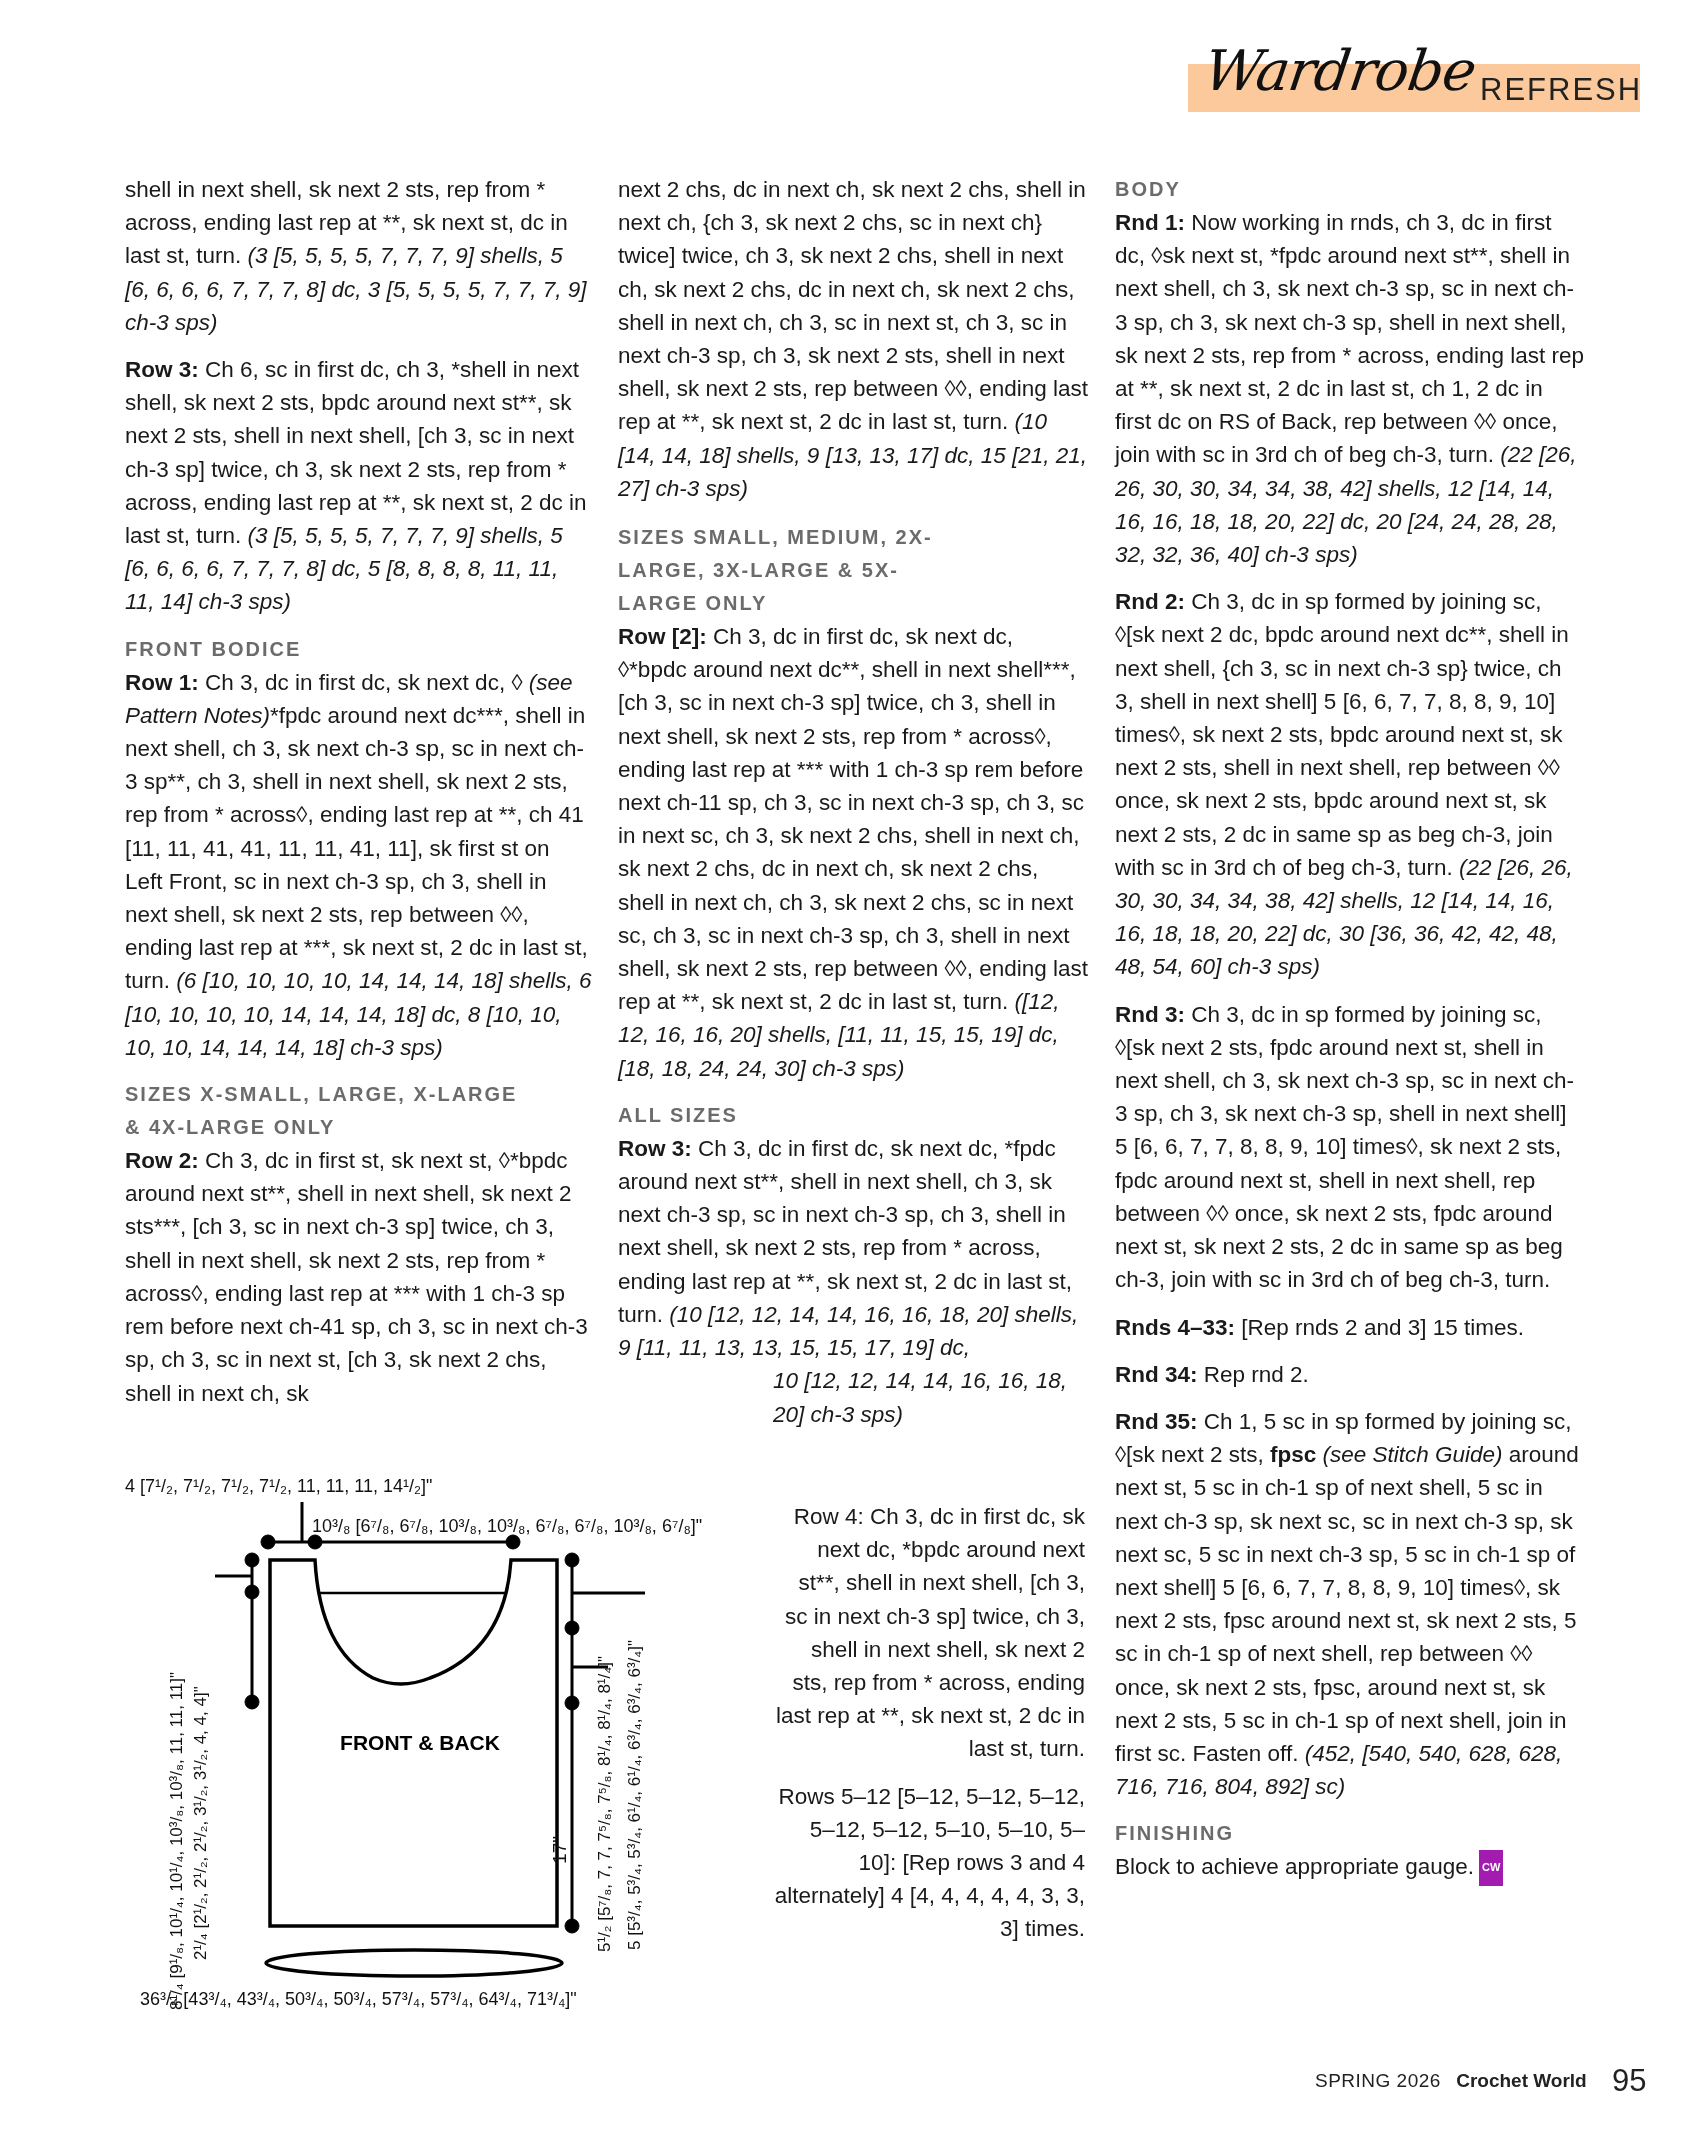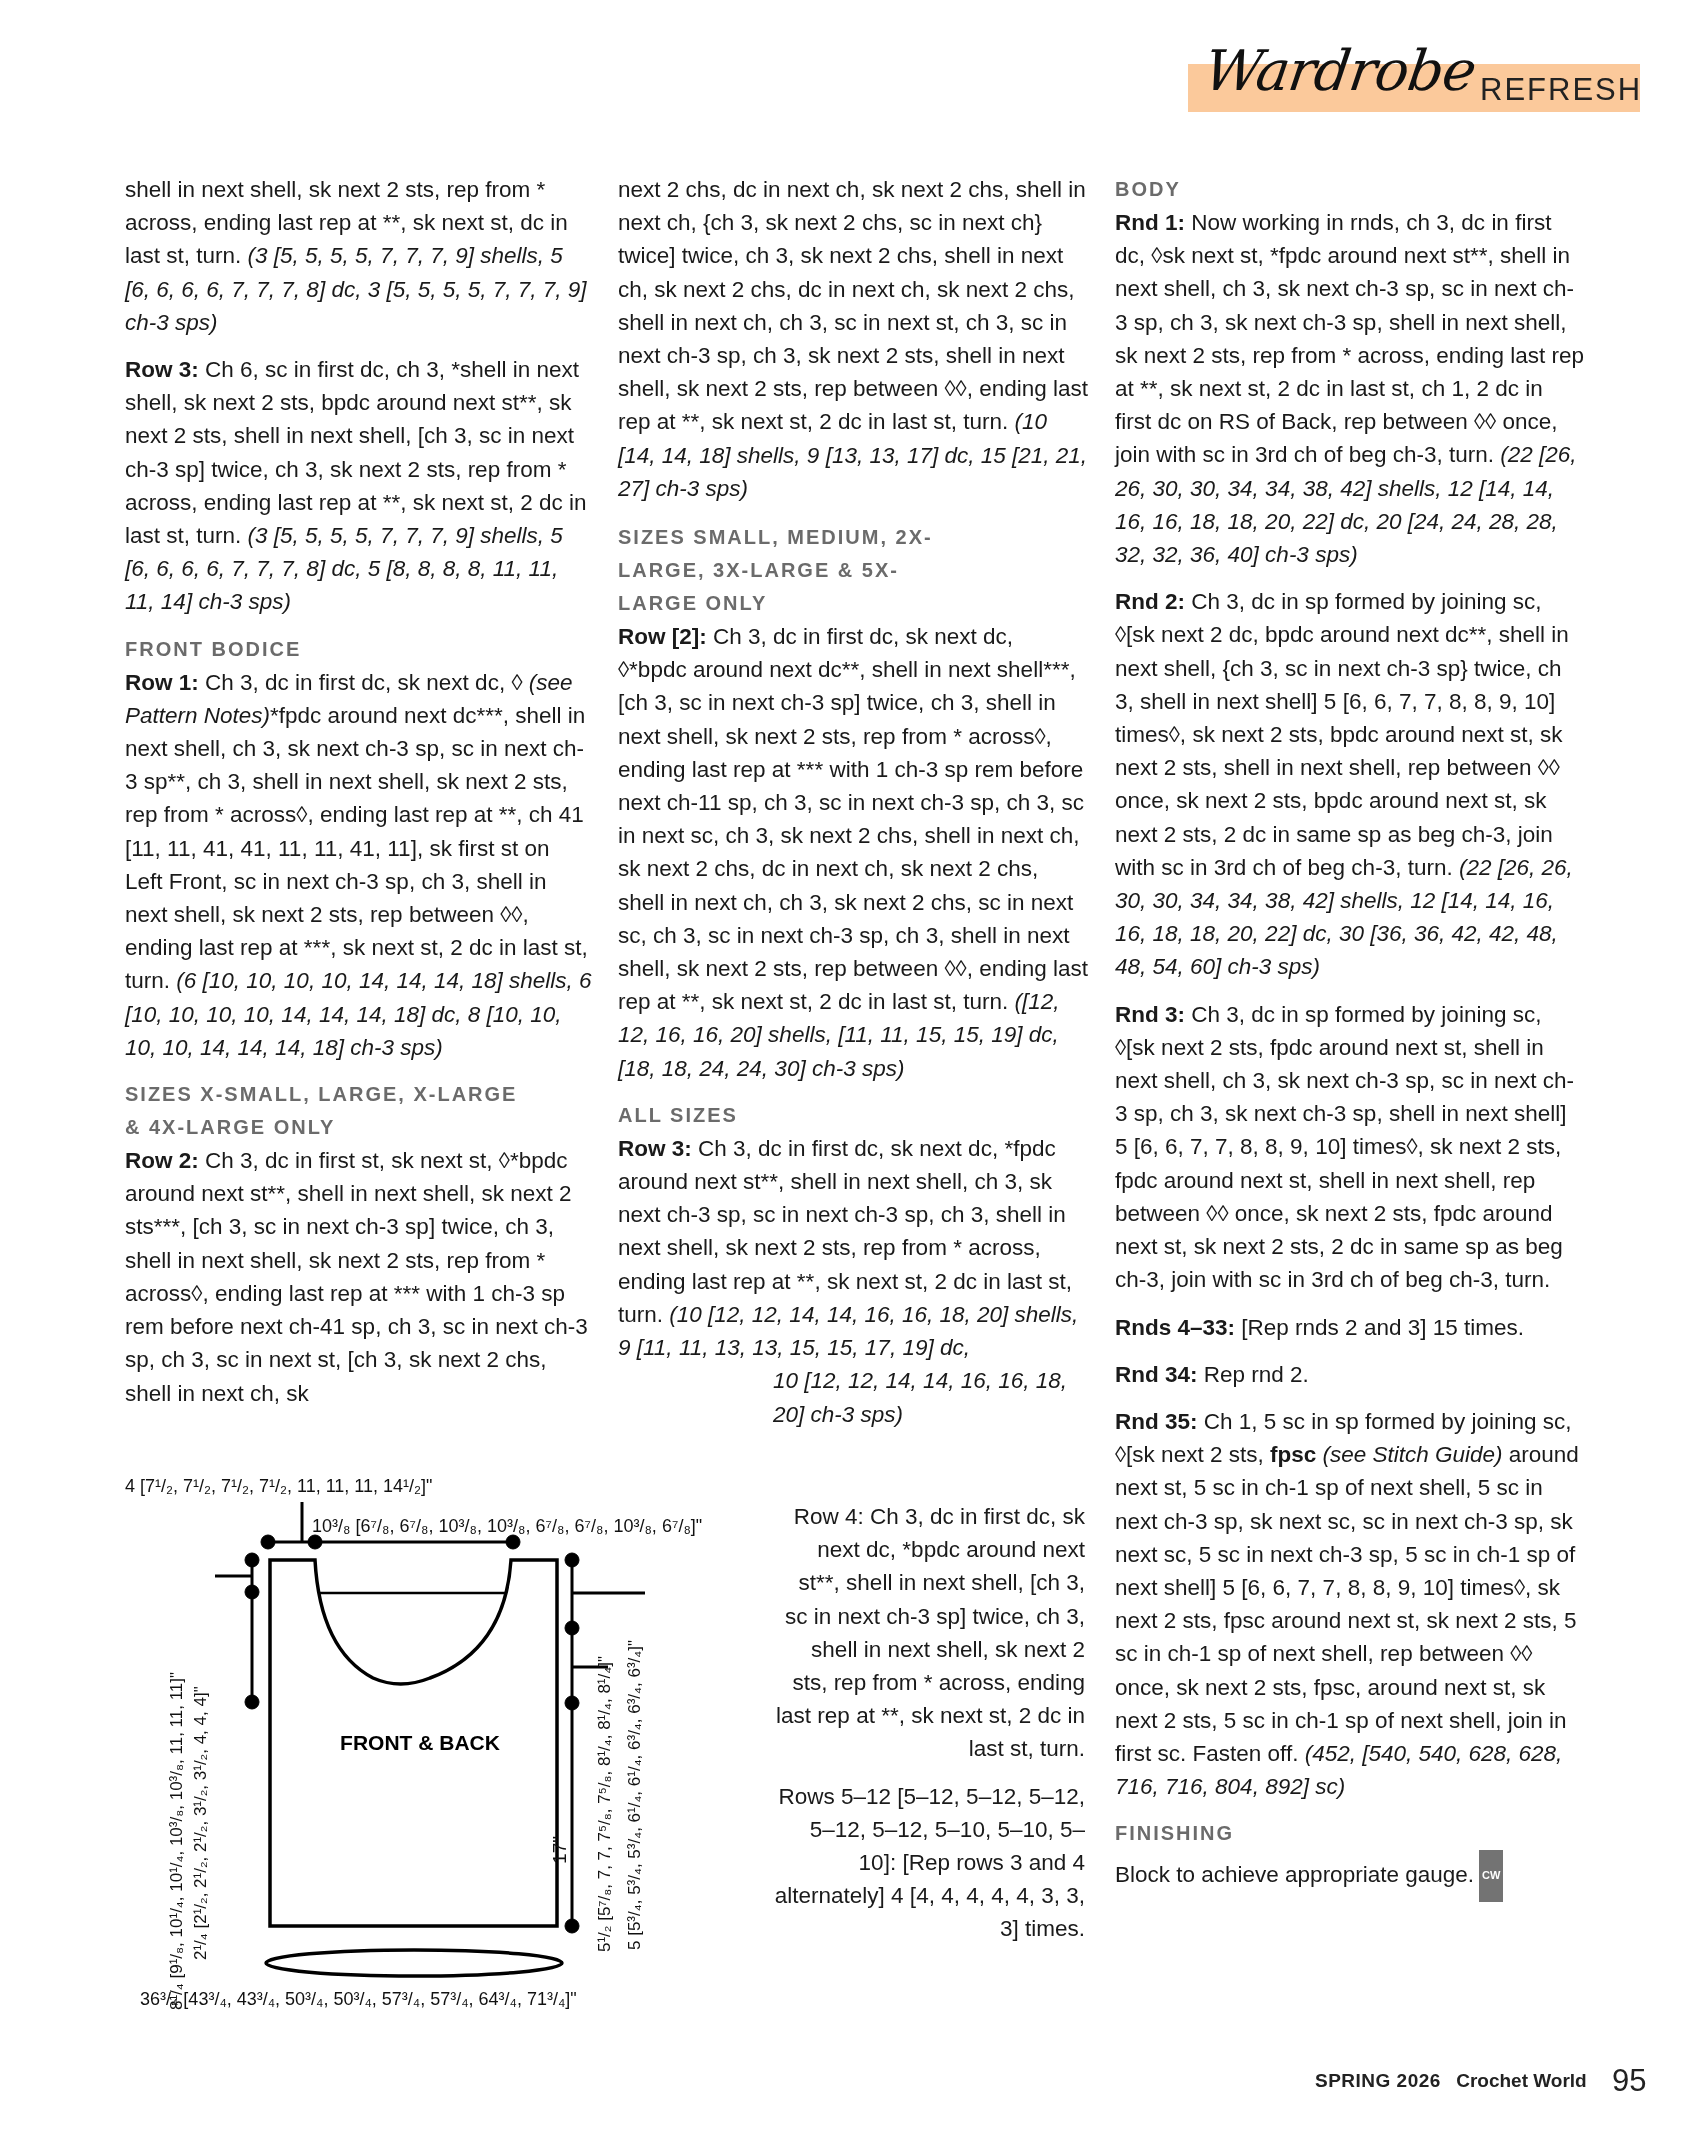--- a/index.html
+++ b/index.html
@@ -13,24 +13,24 @@
   .col p{margin:0 0 14px 0;}
   .col .b{font-weight:bold;}
   .col .i{font-style:italic;}
   .col h3{margin:0;font-size:20px;line-height:33px;letter-spacing:2px;color:#6b6b6b;font-weight:bold;}
   #col1{left:125px;top:173px;width:468px;}
   #col2{left:618px;top:173px;width:470px;}
   #col3{left:1115px;top:173px;width:470px;}
   .indent{padding-left:155px;}
   #row4block{position:absolute;left:773px;top:1500px;width:312px;font-size:22.5px;line-height:33.2px;text-align:right;}
   #row4block p{margin:0 0 14px 0;}
-  .cw{display:inline-block;background:#737373;color:#fff;font-size:11px;font-weight:bold;padding:9px 3px;margin-left:5px;vertical-align:3px;}
+  .cw{display:inline-block;background:#a21caf;color:#fff;font-size:11px;font-weight:bold;padding:1px 3px;margin-left:5px;vertical-align:3px;}
   svg#schematic{position:absolute;left:110px;top:1450px;}
   .footer{position:absolute;top:2063px;left:1315px;font-size:19px;color:#222;white-space:nowrap;}
-  .footer .issue{letter-spacing:0.5px;font-weight:700;}
+  .footer .issue{letter-spacing:0.5px;font-weight:400;}
   .footer .mag{font-weight:bold;margin-left:10px;}
   .footer .pg{font-size:31px;margin-left:20px;vertical-align:-4px;font-weight:300;}
 </style>
 </head>
 <body>
 
 <div class="band"></div>
 <div class="script">Wardrobe</div>
 <div class="refresh">REFRESH</div>
 

